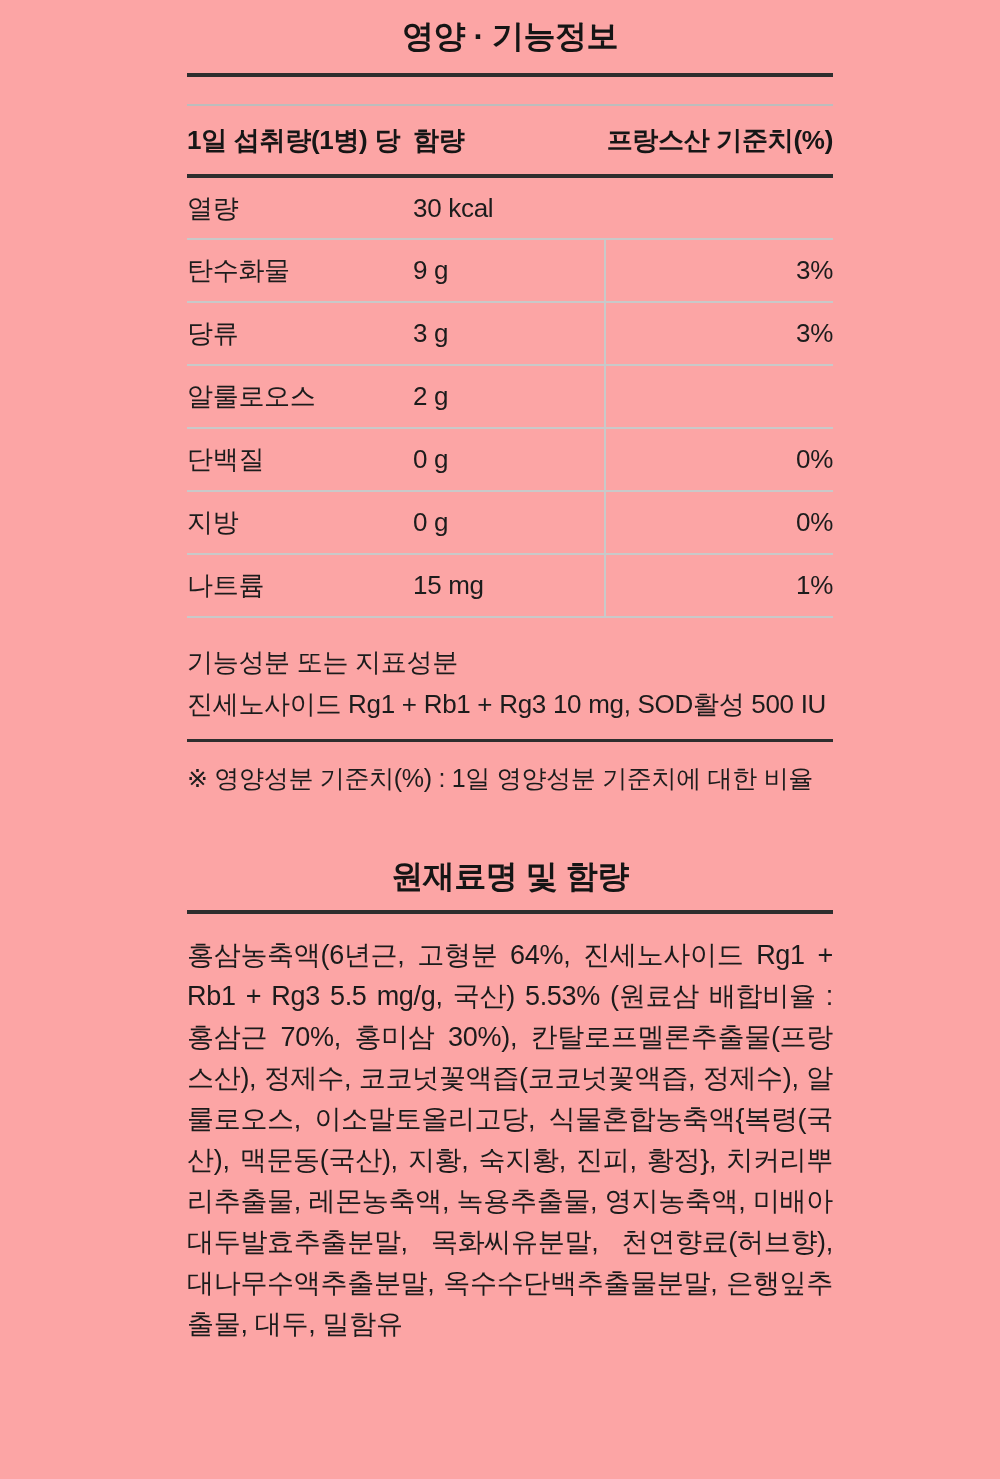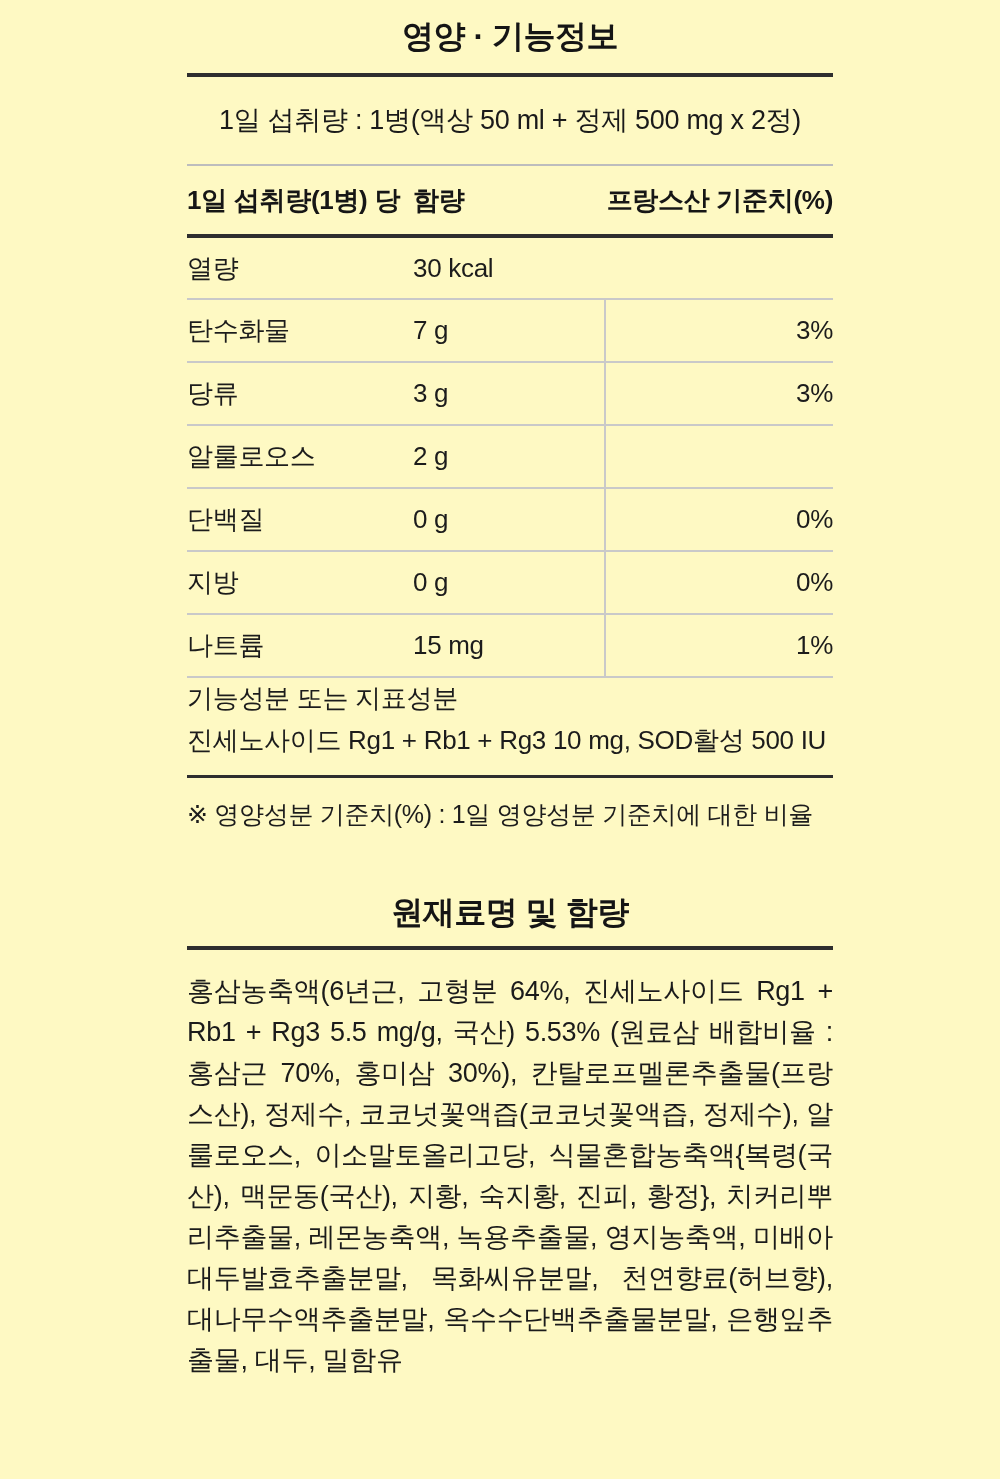--- a/index.html
+++ b/index.html
@@ -6,21 +6,21 @@
   body {
     width: 1000px;
     font-family: "Liberation Sans", "DejaVu Sans", sans-serif;
     color: #1e1e1e;
     -webkit-font-smoothing: antialiased;
   }
   .page {
     position: relative;
     width: 1000px;
     height: 1479px;
-    background: #fef9c3;
+    background: #fca5a5;
     overflow: hidden;
   }
   .content {
     width: 646px;
     margin-left: 187px;
     padding-top: 17px;
   }
   .sec-title {
     margin: 0;
     font-size: 32px;
@@ -64,20 +64,21 @@
     vertical-align: middle;
     letter-spacing: -0.3px;
   }
   th.col-name, td.col-name { width: 226px; text-align: left; }
   th.col-amt,  td.col-amt  { width: 192px; text-align: left; padding-right: 14px; }
   th.col-pct,  td.col-pct  { width: 228px; text-align: right; padding-right: 2px; }
   table.nutrition th { font-weight: 700; color: #161616; }
   td.col-name { font-weight: 500; }
   td.col-pct.divided { border-left: 2px solid #c9c9c9; }
   .functional {
+    margin-top: 24px;
     font-size: 26px;
     color: #1c1c1c;
     letter-spacing: -0.3px;
   }
   .functional .label { line-height: 40px; font-weight: 500; }
   .functional .value { line-height: 44px; font-weight: 500; }
   .footnote {
     margin-top: 21px;
     font-size: 25px;
     line-height: 30px;
@@ -100,39 +101,38 @@
 </head>
 <body>
 
 <div class="page">
   <div class="content">
 
     <h1 class="sec-title">영양 · 기능정보</h1>
 
     <div class="rule rule-thick"></div>
 
-    <div class="serving">1일 섭취량 : 1병(액상 50 ml + 정제 500 mg x 2정)</div>
 
     <table class="nutrition">
       <thead>
         <tr>
           <th class="col-name">1일 섭취량(1병) 당</th>
           <th class="col-amt">함량</th>
           <th class="col-pct">프랑스산 기준치(%)</th>
         </tr>
       </thead>
       <tbody>
         <tr>
           <td class="col-name">열량</td>
           <td class="col-amt">30 kcal</td>
           <td class="col-pct"></td>
         </tr>
         <tr>
           <td class="col-name">탄수화물</td>
-          <td class="col-amt">7 g</td>
+          <td class="col-amt">9 g</td>
           <td class="col-pct divided">3%</td>
         </tr>
         <tr>
           <td class="col-name">당류</td>
           <td class="col-amt">3 g</td>
           <td class="col-pct divided">3%</td>
         </tr>
         <tr>
           <td class="col-name">알룰로오스</td>
           <td class="col-amt">2 g</td>

